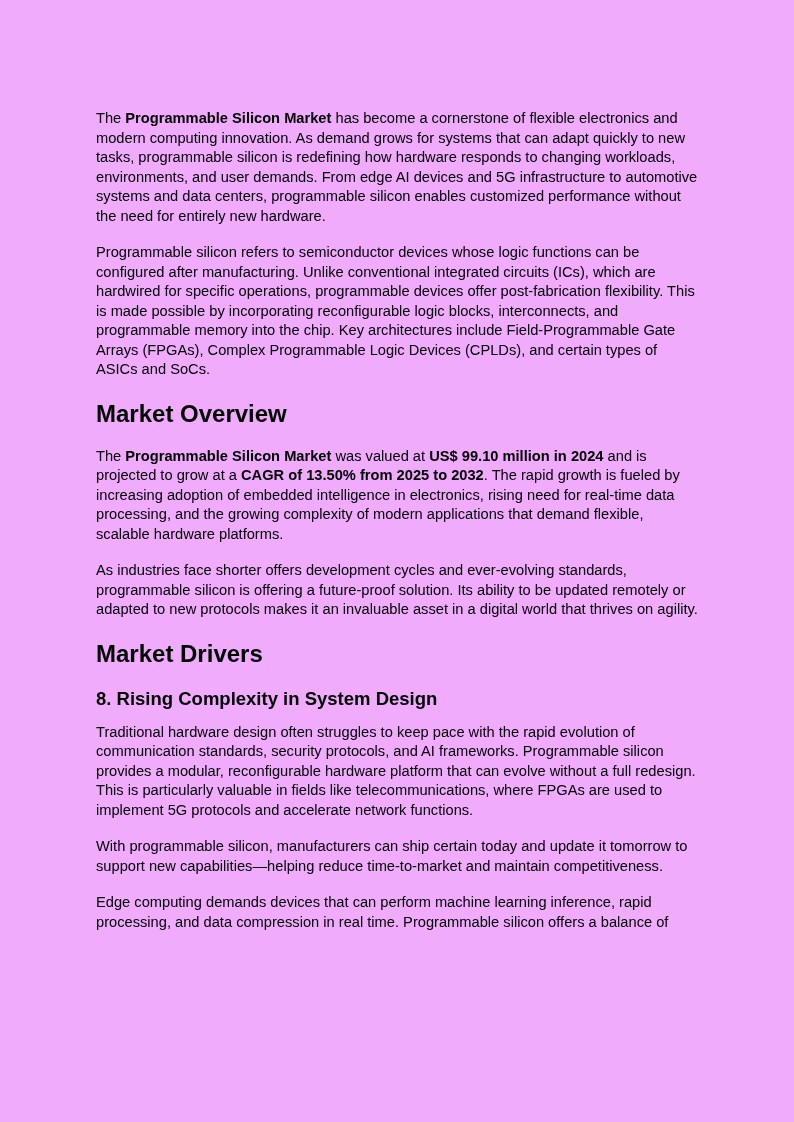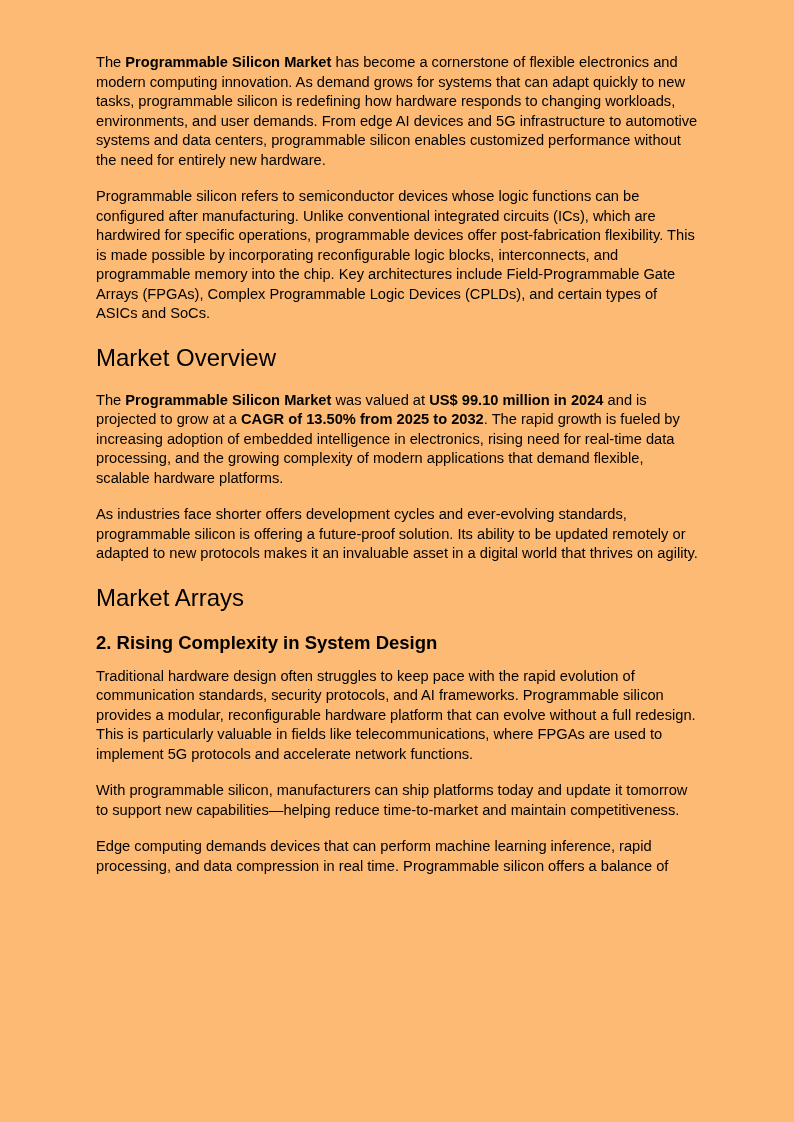--- a/index.html
+++ b/index.html
@@ -5,37 +5,37 @@
   html, body {
     margin: 0;
     padding: 0;
     background: #ffffff;
   }
   .doc-page {
     position: relative;
     width: 794px;
     height: 1122px;
     margin: 0 auto;
-    background: #fdba74;
+    background: #f0abfc;
     color: #000000;
     box-sizing: border-box;
-    padding: 53px 96px 0 96px;
+    padding: 109px 96px 0 96px;
     overflow: hidden;
     font-family: "Liberation Sans", sans-serif;
     font-size: 14.67px;
     line-height: 19.5px;
     -webkit-font-smoothing: antialiased;
   }
   .doc-page p {
     margin: 0 0 17px 0;
   }
   .doc-h1 {
     font-size: 24px;
     line-height: 28px;
-    font-weight: 400;
+    font-weight: 700;
     margin: 20px 0 19px 0;
   }
   .doc-h2 {
     font-size: 18.5px;
     line-height: 22px;
     font-weight: 700;
     margin: 20px 0 13px 0;
   }
   .doc-page strong {
     font-weight: 700;
@@ -49,24 +49,24 @@
   <p><span>The </span><strong>Programmable Silicon Market</strong><span> has become a cornerstone of flexible electronics and modern computing innovation. As demand grows for systems that can adapt quickly to new tasks, programmable silicon is redefining how hardware responds to changing workloads, environments, and user demands. From edge AI devices and 5G infrastructure to automotive systems and data centers, programmable silicon enables customized performance without the need for entirely new hardware.</span></p>
 
   <p><span>Programmable silicon refers to semiconductor devices whose logic functions can be configured after manufacturing. Unlike conventional integrated circuits (ICs), which are hardwired for specific operations, programmable devices offer post-fabrication flexibility. This is made possible by incorporating reconfigurable logic blocks, interconnects, and programmable memory into the chip. Key architectures include Field-Programmable Gate Arrays (FPGAs), Complex Programmable Logic Devices (CPLDs), and certain types of ASICs and SoCs.</span></p>
 
   <h2 class="doc-h1">Market Overview</h2>
 
   <p><span>The </span><strong>Programmable Silicon Market</strong><span> was valued at </span><strong>US$ 99.10 million in 2024</strong><span> and is projected to grow at a </span><strong>CAGR of 13.50% from 2025 to 2032</strong><span>. The rapid growth is fueled by increasing adoption of embedded intelligence in electronics, rising need for real-time data processing, and the growing complexity of modern applications that demand flexible, scalable hardware platforms.</span></p>
 
   <p><span>As industries face shorter offers development cycles and ever-evolving standards, programmable silicon is offering a future-proof solution. Its ability to be updated remotely or adapted to new protocols makes it an invaluable asset in a digital world that thrives on agility.</span></p>
 
-  <h2 class="doc-h1">Market Arrays</h2>
+  <h2 class="doc-h1">Market Drivers</h2>
 
-  <h3 class="doc-h2">2. Rising Complexity in System Design</h3>
+  <h3 class="doc-h2">8. Rising Complexity in System Design</h3>
 
   <p><span>Traditional hardware design often struggles to keep pace with the rapid evolution of communication standards, security protocols, and AI frameworks. Programmable silicon provides a modular, reconfigurable hardware platform that can evolve without a full redesign. This is particularly valuable in fields like telecommunications, where FPGAs are used to implement 5G protocols and accelerate network functions.</span></p>
 
-  <p><span>With programmable silicon, manufacturers can ship platforms today and update it tomorrow to support new capabilities—helping reduce time-to-market and maintain competitiveness.</span></p>
+  <p><span>With programmable silicon, manufacturers can ship certain today and update it tomorrow to support new capabilities—helping reduce time-to-market and maintain competitiveness.</span></p>
 
 
   <p><span>Edge computing demands devices that can perform machine learning inference, rapid processing, and data compression in real time. Programmable silicon offers a balance of</span></p>
 
 </div>
 
 </body></html>

